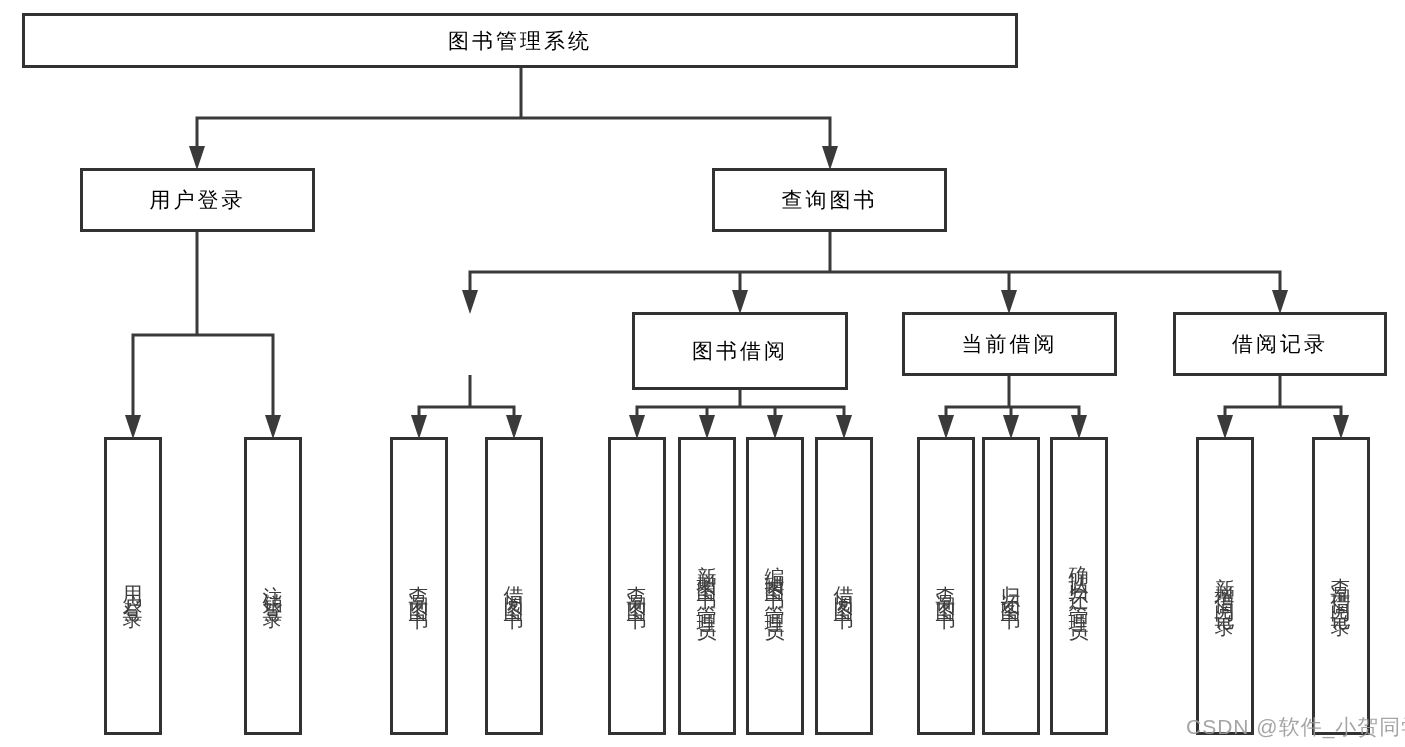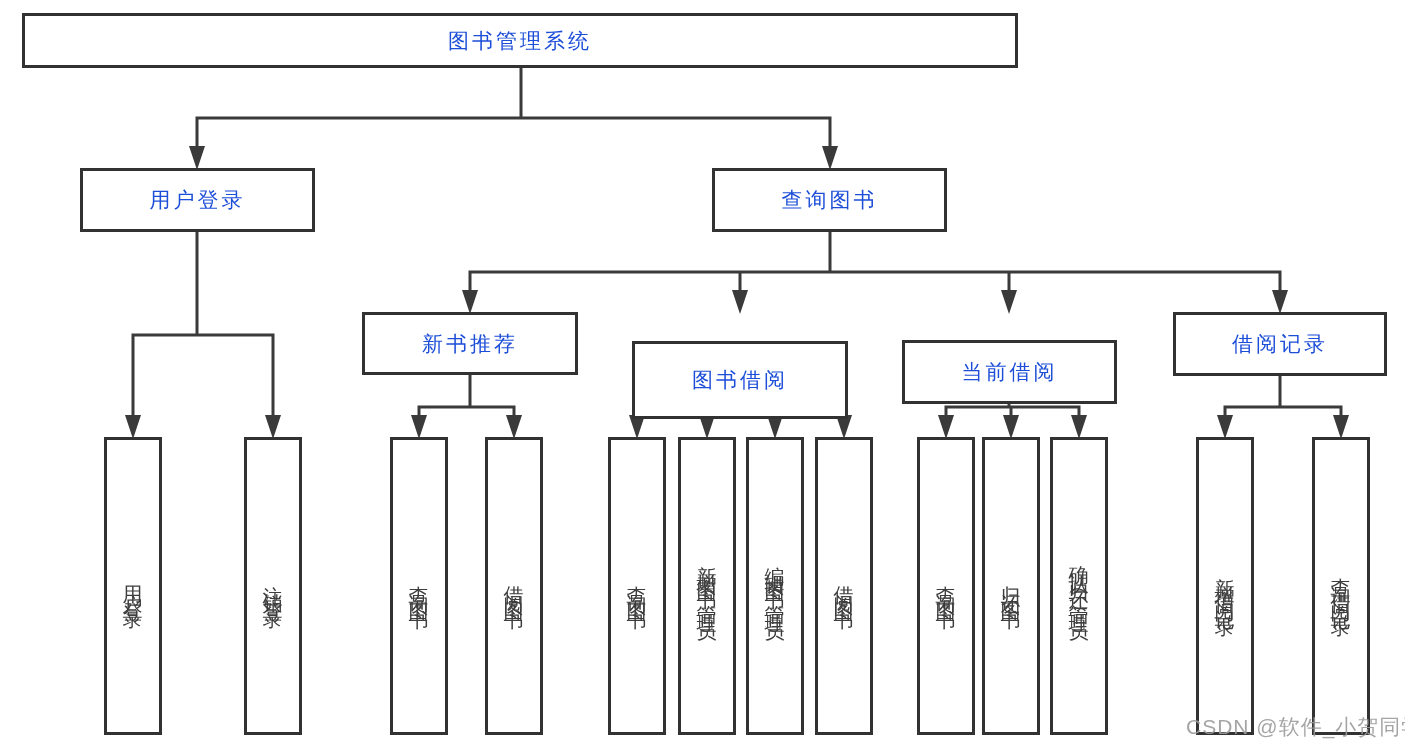--- a/index.html
+++ b/index.html
@@ -5,39 +5,39 @@
   html,body { margin:0; padding:0; background:#ffffff; }
   #canvas {
     position:relative; width:1405px; height:747px; background:#ffffff;
     font-family:"Liberation Sans", sans-serif; color:#3d3d3d; overflow:hidden;
   }
   #wires { position:absolute; left:0; top:0; }
   .hbox {
     position:absolute; box-sizing:border-box;
     border:3px solid #323232; background:#ffffff;
     display:flex; align-items:center; justify-content:center;
-    font-size:21px; letter-spacing:3px; white-space:nowrap; color:#1d4ed8;
+    font-size:21px; letter-spacing:3px; white-space:nowrap; color:#000000;
   }
   .vbox {
     position:absolute; box-sizing:border-box;
     top:437px; width:58px; height:298px;
     border:3px solid #323232; background:#ffffff;
     display:flex; align-items:center; justify-content:center;
   }
   .vbox .vtext {
     writing-mode:vertical-rl; text-orientation:mixed;
     font-size:20px; letter-spacing:8px; line-height:1;
     white-space:nowrap; color:#3d3d3d;
   }
   .root   { left:22px;   top:13px;  width:996px; height:55px; }
   .n-user { left:80px;   top:168px; width:235px; height:64px; }
   .n-mgmt { left:712px;  top:168px; width:235px; height:64px; }
   .n-newb { left:362px;  top:312px; width:216px; height:63px; }
-  .n-brrw { left:632px;  top:312px; width:216px; height:78px;margin-top:29px; }
-  .n-curr { left:902px;  top:312px; width:215px; height:64px;margin-top:28px; }
+  .n-brrw { left:632px;  top:312px; width:216px; height:78px; }
+  .n-curr { left:902px;  top:312px; width:215px; height:64px; }
   .n-recs { left:1173px; top:312px; width:214px; height:64px; }
   .lf1  { left:104px;  }
   .lf2  { left:244px;  }
   .lf3  { left:390px;  }
   .lf4  { left:485px;  }
   .lf5  { left:608px;  }
   .lf6  { left:678px;  }
   .lf7  { left:746px;  }
   .lf8  { left:815px;  }
   .lf9  { left:917px;  }
@@ -103,23 +103,20 @@
     <span>图书管理系统</span>
   </div>
 
   <div class="hbox n-user">
     <span>用户登录</span>
   </div>
   <div class="hbox n-mgmt">
     <span>查询图书</span>
   </div>
 
-  <div class="hbox n-newb">
-    <span>新书推荐</span>
-  </div>
   <div class="hbox n-brrw">
     <span>图书借阅</span>
   </div>
   <div class="hbox n-curr">
     <span>当前借阅</span>
   </div>
   <div class="hbox n-recs">
     <span>借阅记录</span>
   </div>
 

